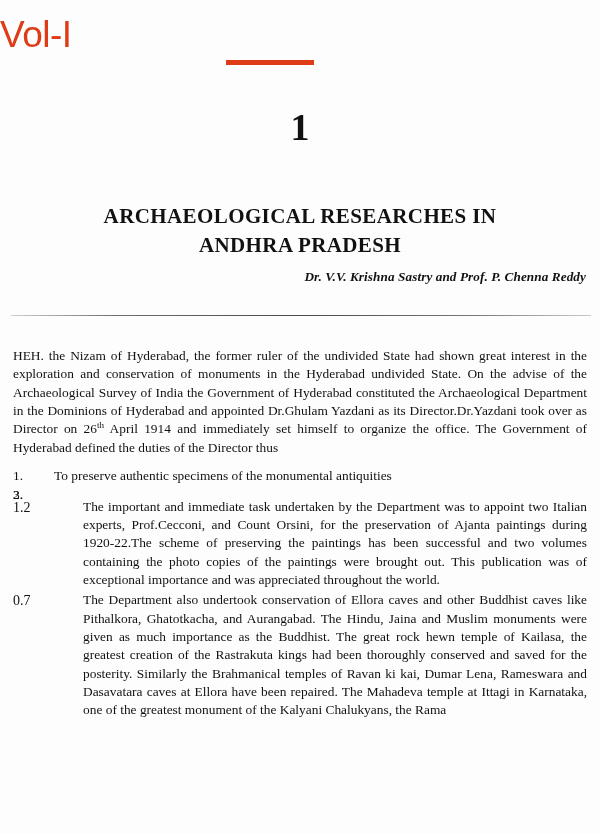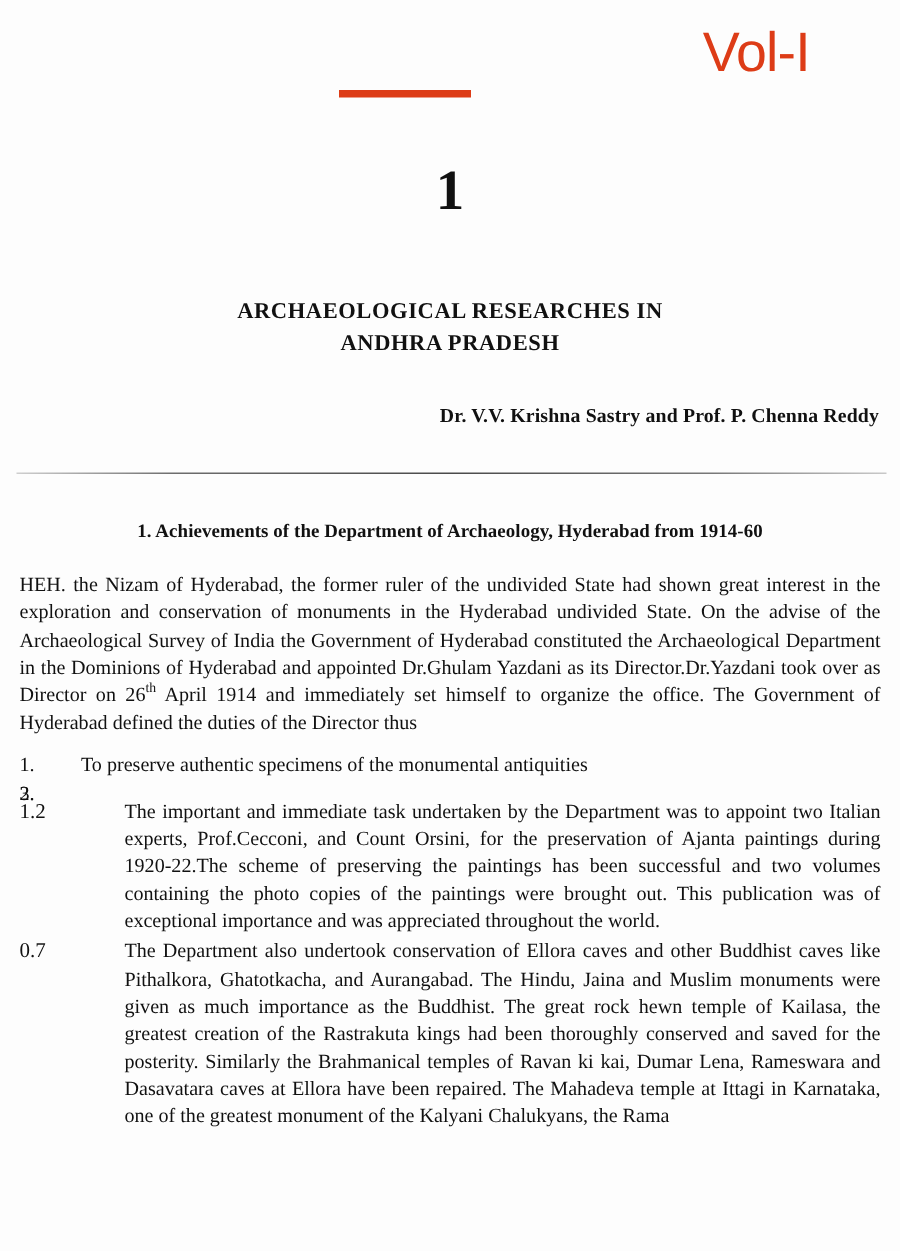--- a/index.html
+++ b/index.html
@@ -23,21 +23,21 @@
     background: #fdfdfd;
     box-sizing: border-box;
   }
 
   
   .vol-wrap {
     position: absolute;
     top: 16px;
     left: 0;
     width: 540px;
-    text-align: right;
+    text-align: left;
   }
   .vol-label {
     display: inline-block;
     font-family: "Liberation Sans", "DejaVu Sans", sans-serif;
     font-size: 37px;
     font-weight: 400;
     letter-spacing: -0.5px;
     color: #dd3c17;
     line-height: 1.05;
   }
@@ -62,35 +62,36 @@
     line-height: 1;
   }
 
   
   .doc-title {
     position: absolute;
     top: 188px;
     left: 0;
     width: 600px;
     text-align: center;
-    font-size: 15px;
+    font-size: 21px;
     font-weight: bold;
     letter-spacing: 0.4px;
     line-height: 1.38;
   }
   .doc-title .line { display: block; }
 
   
   .authors {
     position: absolute;
     top: 269px;
     left: 0;
     width: 586px;
     text-align: right;
     font-size: 13.2px;
+    font-style: italic;
     font-weight: bold;
     letter-spacing: 0.1px;
   }
 
   
   .divider {
     position: absolute;
     top: 315px;
     left: 11px;
     width: 580px;
@@ -186,21 +187,20 @@
     <span class="line">ARCHAEOLOGICAL RESEARCHES IN</span>
     <span class="line">ANDHRA PRADESH</span>
   </h1>
 
   <div class="authors">Dr. V.V. Krishna Sastry and Prof. P. Chenna Reddy</div>
 
   <div class="divider"></div>
 
   <div class="body-area">
 
-    <h2 class="section-heading">1. Achievements of the Department of Archaeology, Hyderabad from 1914-60</h2>
 
     <p class="para"><span>HEH. the Nizam of Hyderabad, the former ruler of the undivided State had shown great interest in the exploration and conservation of monuments in the Hyderabad undivided State. On the advise of the Archaeological Survey of India the Government of Hyderabad constituted the Archaeological Department in the Dominions of Hyderabad and appointed Dr.Ghulam Yazdani as its Director.Dr.Yazdani took over as Director on 26</span><sup>th</sup><span> April 1914 and immediately set himself to organize the office. The Government of Hyderabad defined the duties of the Director thus</span></p>
 
     <ul class="numlist">
       <li>
         <span class="marker">1.</span>
         <span>To preserve authentic specimens of the monumental antiquities</span>
       </li>
       <li>
         <span class="marker">2.</span>

